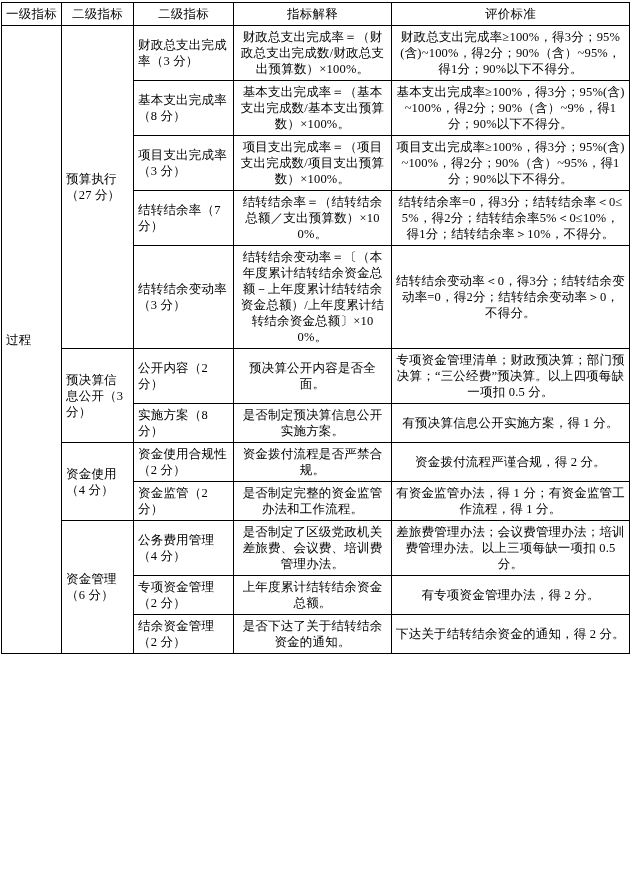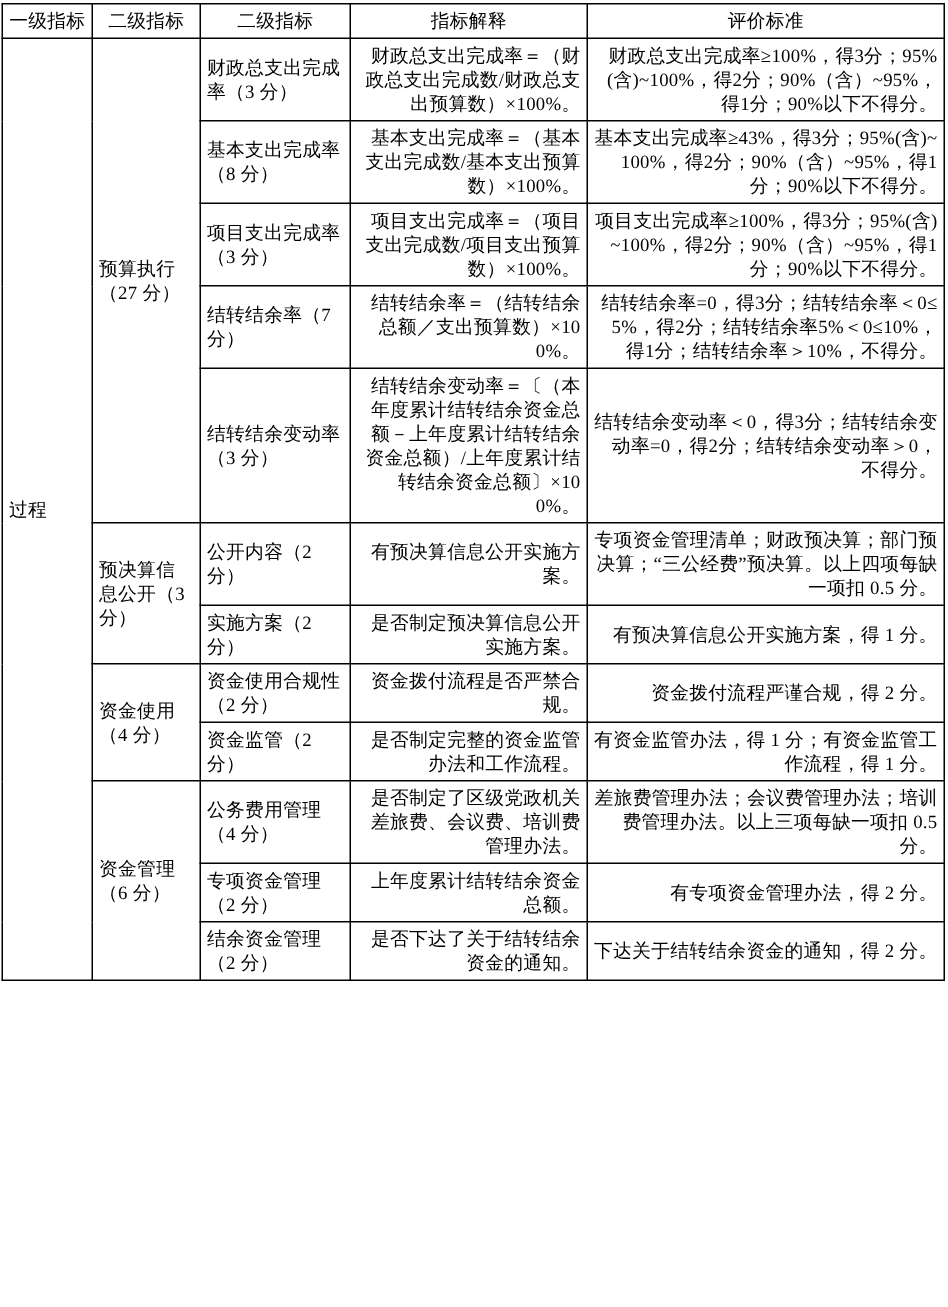--- a/index.html
+++ b/index.html
@@ -30,21 +30,21 @@
     vertical-align: middle;
     padding: 3px 4px;
     font-size: 12.5px;
     line-height: 1.28;
     letter-spacing: 0.2px;
   }
   td.c1, td.c2, td.c3 {
     text-align: left;
   }
   td.c4, td.c5 {
-    text-align: right;
+    text-align: center;
     margin-top: 10px;
   }
   td.hdr {
     text-align: center;
     font-size: 12.5px;
     padding: 6px 2px;
   }
   .lvl1 {
     font-size: 13px;
   }
@@ -110,21 +110,21 @@
         </td>
       </tr>
       <tr>
         <td class="c3">
           <span class="cellwrap">基本支出完成率（8 分）</span>
         </td>
         <td class="c4">
           <span class="cellwrap">基本支出完成率＝（基本支出完成数/基本支出预算数）×100%。</span>
         </td>
         <td class="c5">
-          <span class="cellwrap">基本支出完成率≥43%，得3分；95%(含)~100%，得2分；90%（含）~95%，得1分；90%以下不得分。</span>
+          <span class="cellwrap">基本支出完成率≥100%，得3分；95%(含)~100%，得2分；90%（含）~9%，得1分；90%以下不得分。</span>
         </td>
       </tr>
       <tr>
         <td class="c3">
           <span class="cellwrap">项目支出完成率（3 分）</span>
         </td>
         <td class="c4">
           <span class="cellwrap">项目支出完成率＝（项目支出完成数/项目支出预算数）×100%。</span>
         </td>
         <td class="c5">
@@ -155,29 +155,29 @@
       </tr>
 
       <tr>
         <td class="c2" rowspan="2">
           <span class="cellwrap">预决算信息公开（3 分）</span>
         </td>
         <td class="c3">
           <span class="cellwrap">公开内容（2 分）</span>
         </td>
         <td class="c4">
-          <span class="cellwrap">有预决算信息公开实施方案。</span>
+          <span class="cellwrap">预决算公开内容是否全面。</span>
         </td>
         <td class="c5">
           <span class="cellwrap">专项资金管理清单；财政预决算；部门预决算；“三公经费”预决算。以上四项每缺一项扣 0.5 分。</span>
         </td>
       </tr>
       <tr>
         <td class="c3">
-          <span class="cellwrap">实施方案（2 分）</span>
+          <span class="cellwrap">实施方案（8 分）</span>
         </td>
         <td class="c4">
           <span class="cellwrap">是否制定预决算信息公开实施方案。</span>
         </td>
         <td class="c5">
           <span class="cellwrap">有预决算信息公开实施方案，得 1 分。</span>
         </td>
       </tr>
 
       <tr>

